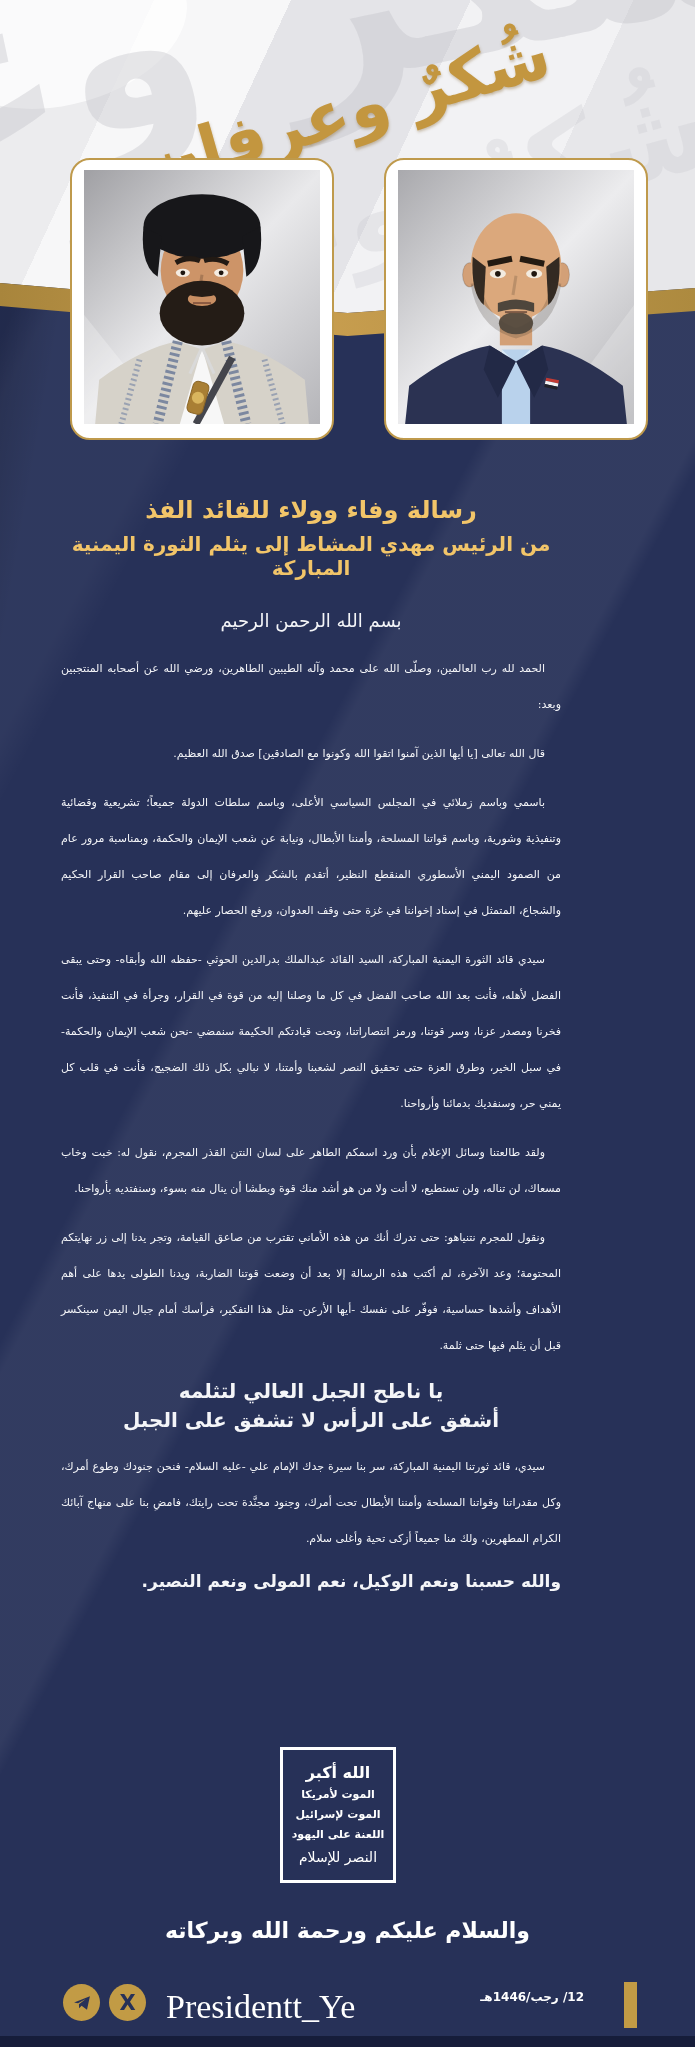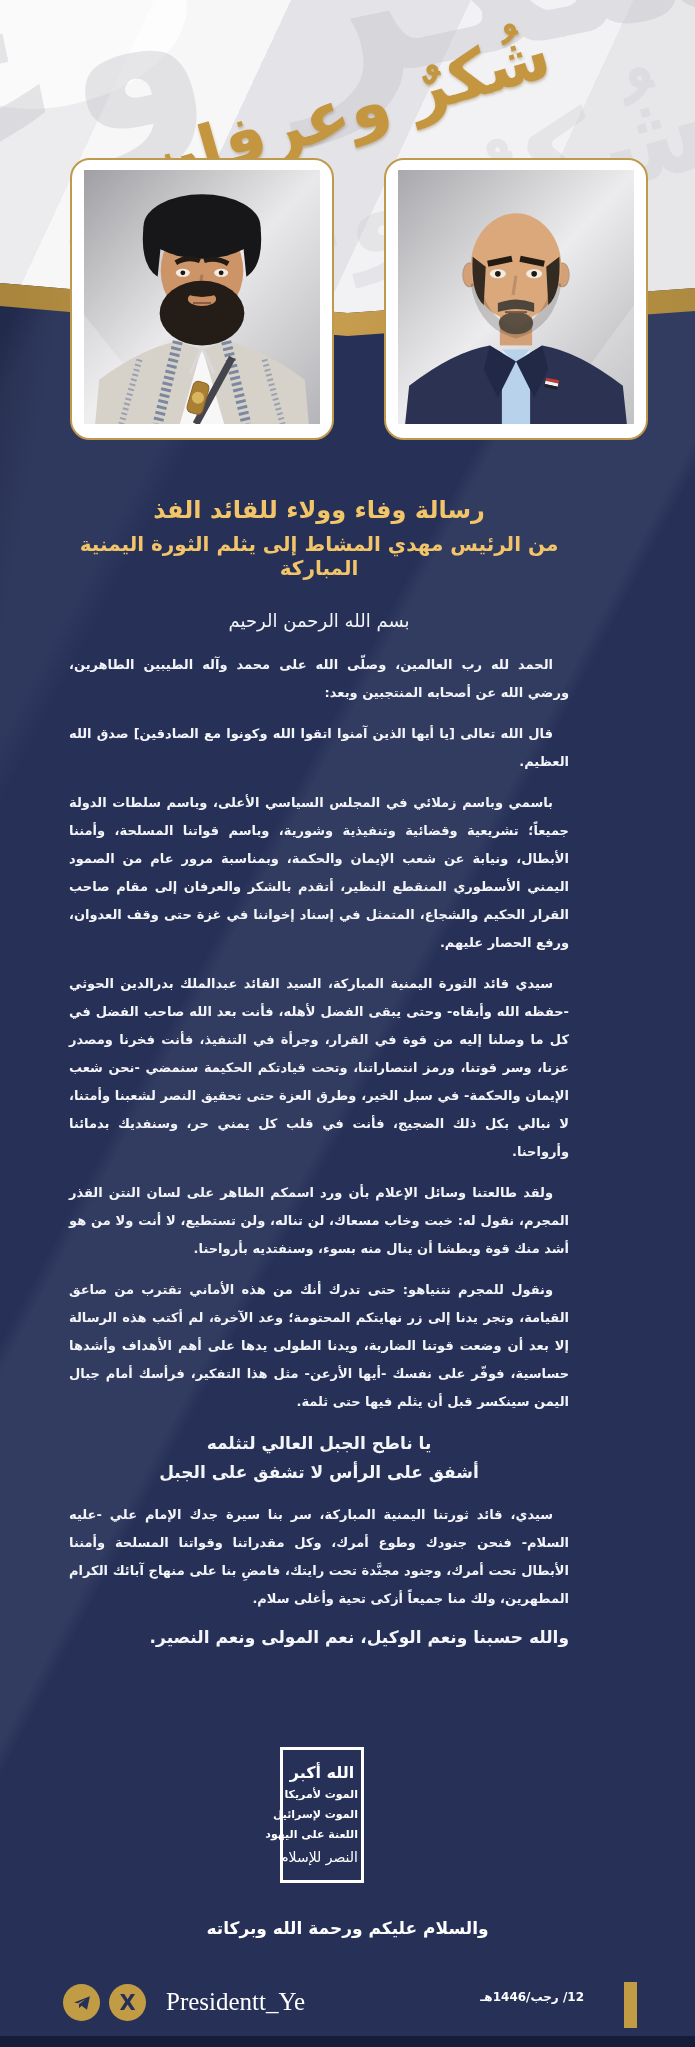--- a/index.html
+++ b/index.html
@@ -37,45 +37,45 @@
     position:absolute;top:158px;width:264px;height:282px;box-sizing:border-box;
     background:#ffffff;border:2px solid #bf9a4c;border-radius:20px;
     padding:10px 12px 14px 12px;
   }
   .frame.left{left:70px}
   .frame.right{left:384px}
   .photo{width:100%;height:100%;overflow:hidden;}
   .photo svg{width:100%;height:100%;display:block;}
   
   .content{
-    position:absolute;top:458px;left:12px;width:614px;box-sizing:border-box;
+    position:absolute;top:458px;left:4px;width:614px;box-sizing:border-box;
     padding:0 57px;direction:rtl;color:#f4f5f8;max-height:1282px;overflow:hidden;
   }
   .title1{font-size:24px;font-weight:bold;color:#f2c569;text-align:center;margin:38px 0 8px;}
   .title2{font-size:20px;font-weight:bold;color:#f2c569;text-align:center;margin:0 0 30px;}
   .basmala{font-size:18px;font-weight:normal;text-align:center;margin:0 0 20px;}
-  .para{font-size:13px;font-weight:bold;line-height:28px;text-align:justify;margin:0 0 13px;text-indent:16px;}
-  .verse{font-size:17px;font-weight:bold;line-height:29px;text-align:center;margin:8px 0 14px;}
+  .para{font-size:11px;font-weight:normal;line-height:36px;text-align:justify;margin:0 0 13px;text-indent:16px;}
+  .verse{font-size:20px;font-weight:bold;line-height:29px;text-align:center;margin:8px 0 14px;}
   .dua{font-size:17px;font-weight:bold;margin:14px 0 0;}
   
   .sarkha{
-    position:absolute;top:1747px;left:280px;width:84px;box-sizing:border-box;
+    position:absolute;top:1747px;left:280px;width:116px;box-sizing:border-box;
     border:3px solid #ffffff;padding:10px 3px;text-align:center;color:#ffffff;direction:rtl;
   }
   .sarkha .l-big{font-size:16px;font-weight:bold;line-height:25px;white-space:nowrap;}
   .sarkha .l-mid{font-size:11px;font-weight:bold;line-height:20px;white-space:nowrap;}
   .sarkha .l-end{font-size:14px;font-weight:normal;line-height:25px;white-space:nowrap;}
-  .salam{position:absolute;top:1918px;left:0;width:695px;text-align:center;font-size:17px;font-weight:bold;color:#fff;direction:rtl;}
+  .salam{position:absolute;top:1918px;left:0;width:695px;text-align:center;font-size:22px;font-weight:bold;color:#fff;direction:rtl;}
   
   .footer{position:absolute;top:1978px;left:0;width:695px;height:56px;}
   .social{position:absolute;left:63px;top:6px;display:flex;gap:9px;}
   .icon-circle{width:37px;height:37px;border-radius:50%;background:#c29b45;display:flex;align-items:center;justify-content:center;}
   .icon-circle svg{width:20px;height:20px;display:block;}
   .x-glyph{font-size:21px;font-weight:bold;color:#273158;font-family:"DejaVu Sans",sans-serif;}
-  .handle{position:absolute;left:166px;top:10px;font-family:"Liberation Serif","DejaVu Serif",serif;font-size:25px;color:#ffffff;}
+  .handle{position:absolute;left:166px;top:10px;font-family:"Liberation Serif","DejaVu Serif",serif;font-size:34px;color:#ffffff;}
   .date{position:absolute;right:111px;top:12px;direction:rtl;font-size:12px;font-weight:bold;color:#ffffff;white-space:nowrap;}
   .date-bar{position:absolute;right:58px;top:4px;width:13px;height:46px;background:#c29b45;}
   .bottom-strip{position:absolute;bottom:0;left:0;width:695px;height:11px;background:#161d3a;}
 </style>
 </head>
 <body>
 
 <div class="page">
 
   <div class="header-light">

